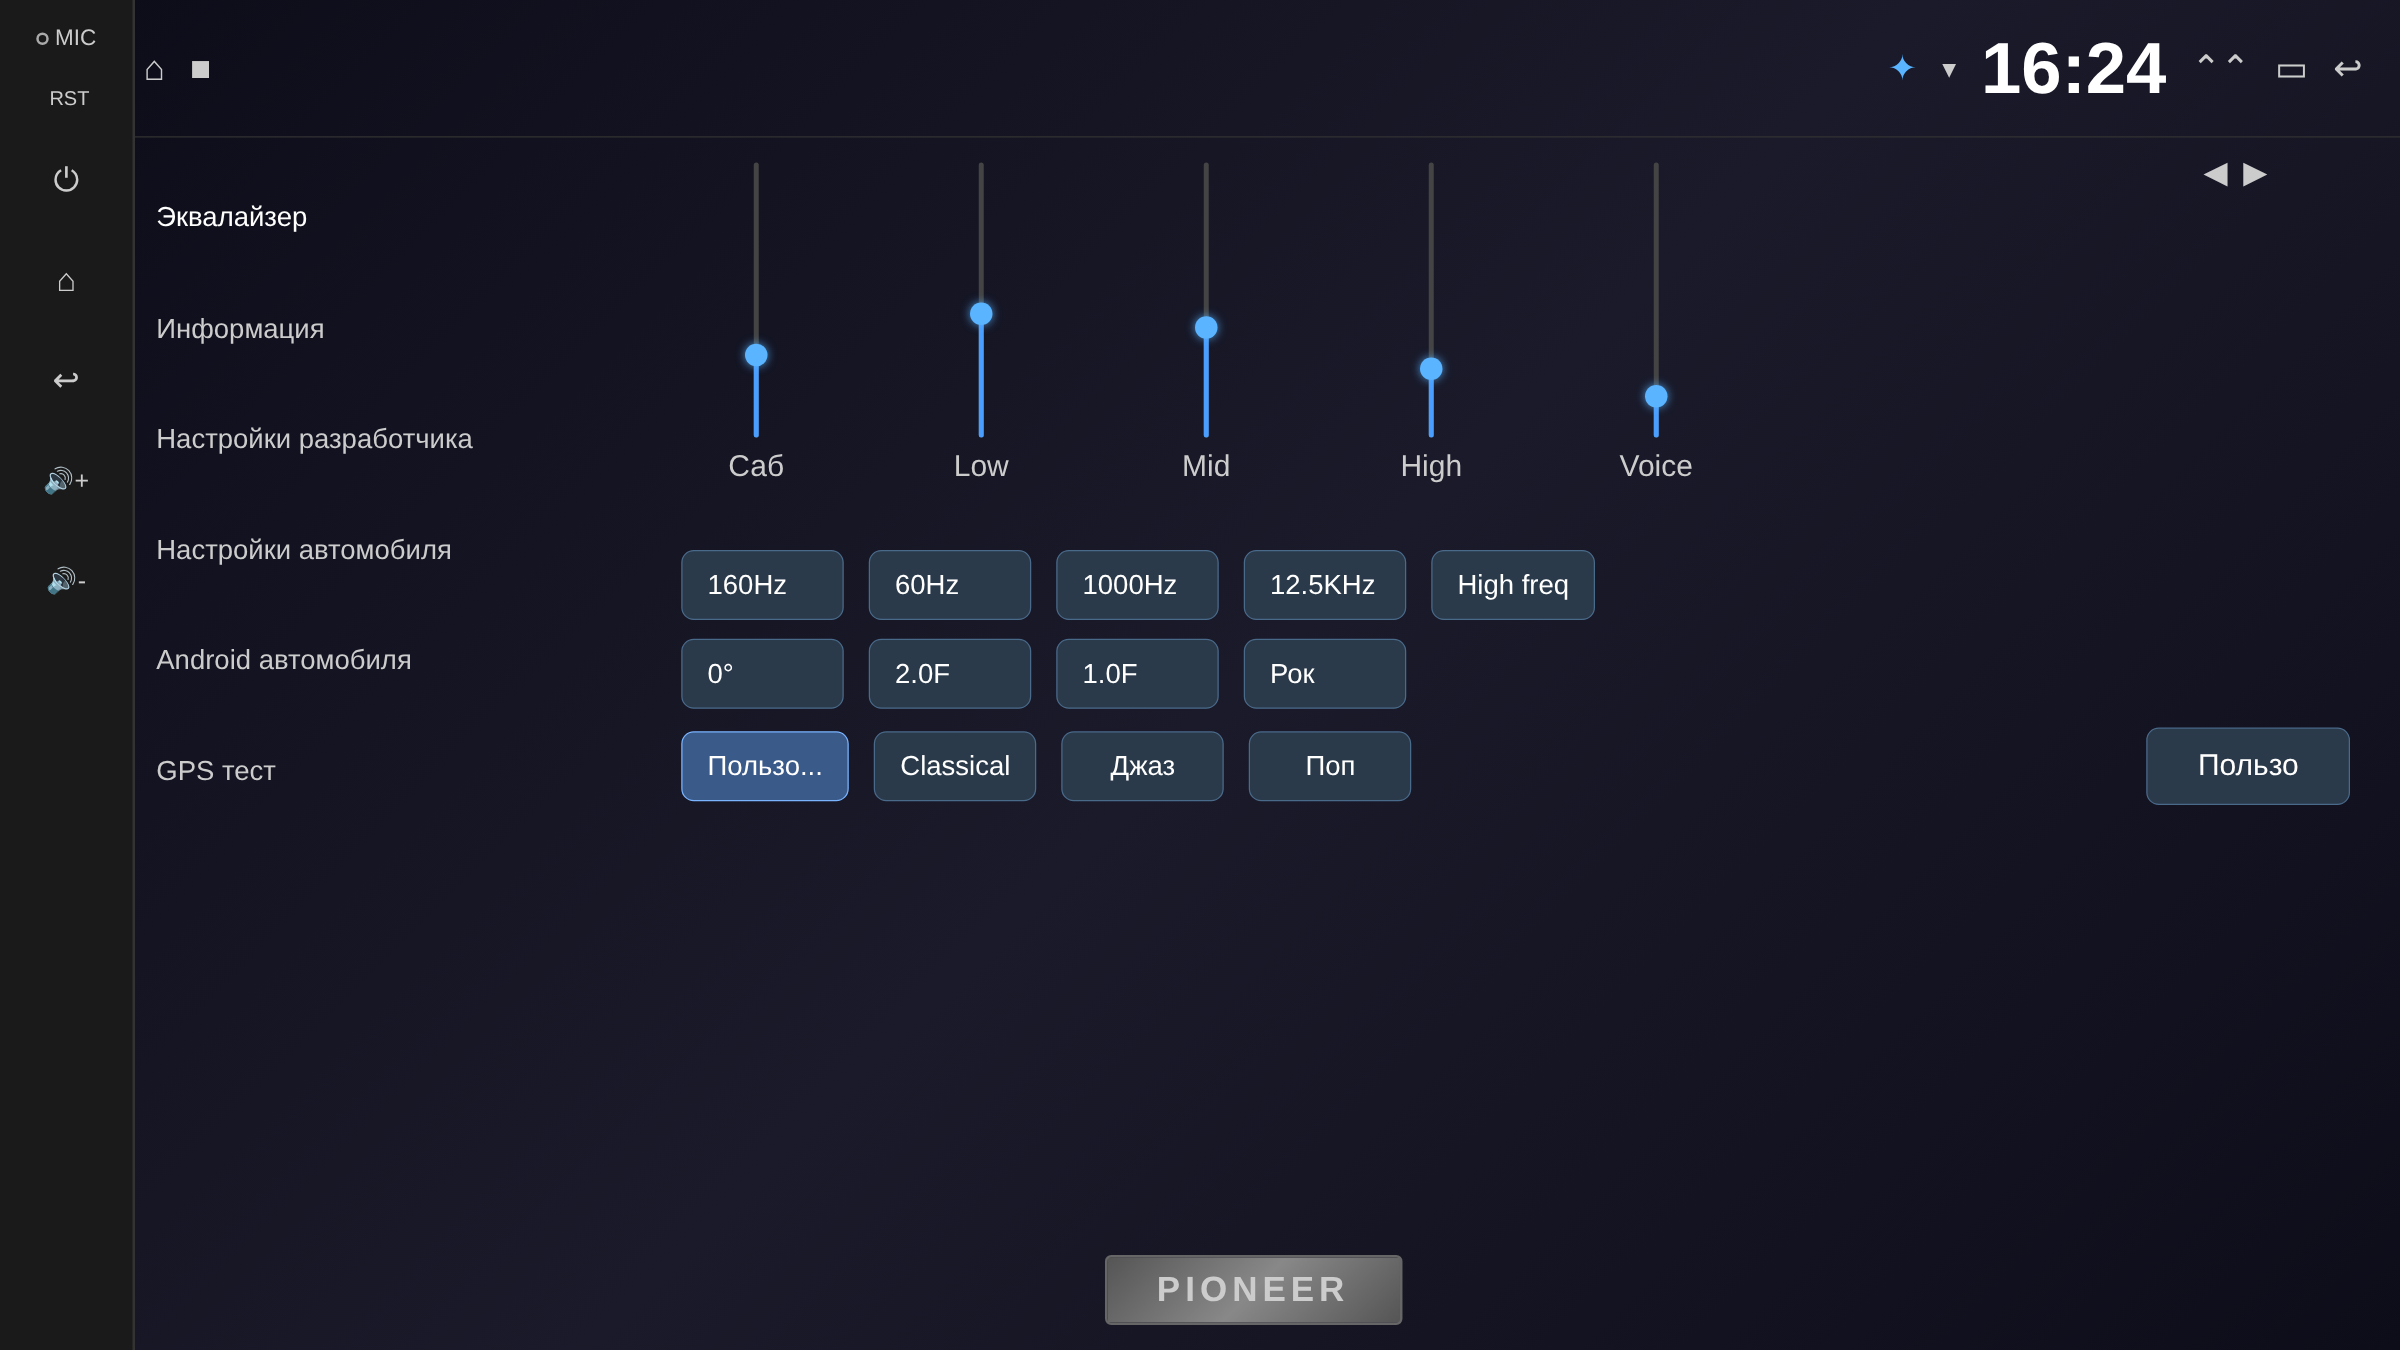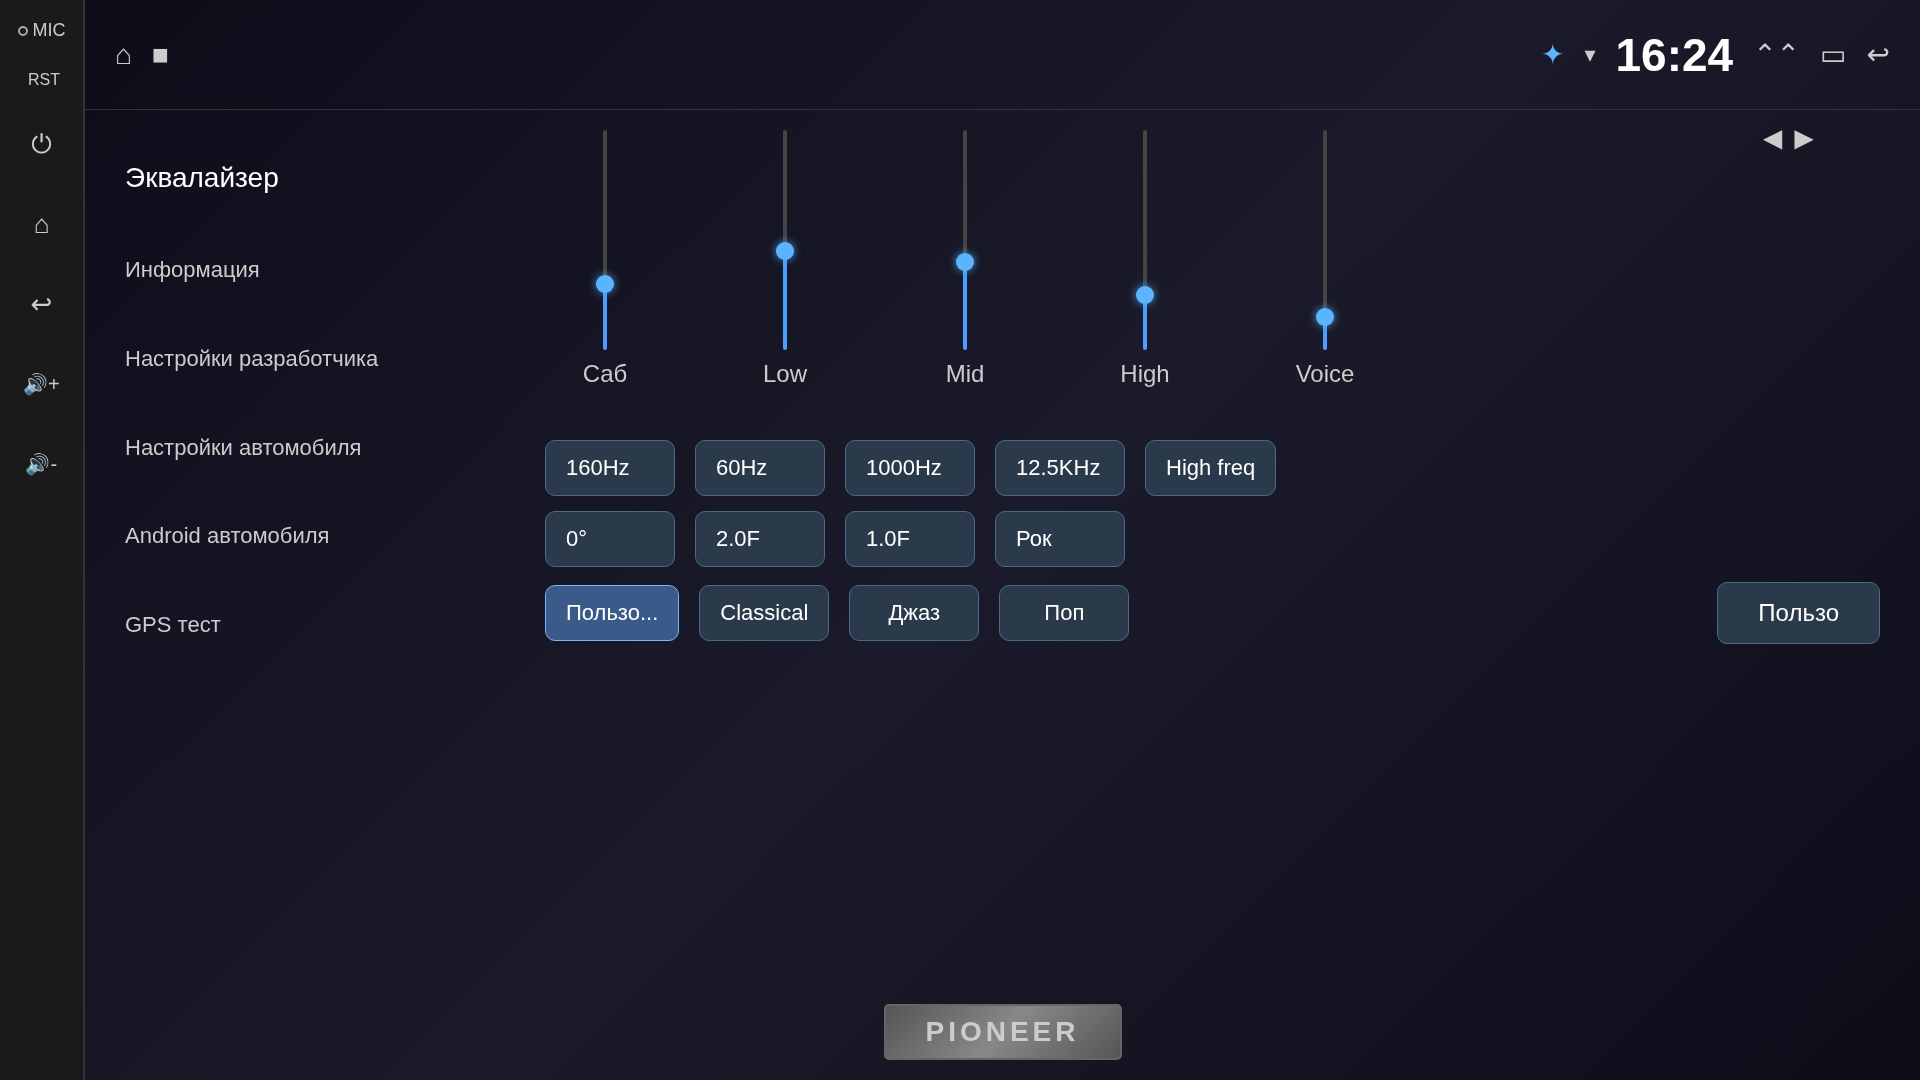--- a/index.html
+++ b/index.html
@@ -18,21 +18,21 @@
       inset: 0;
       background: radial-gradient(ellipse at 60% 50%, #2a2a2a 0%, #111 100%);
       z-index: 0;
     }
 
     
     .left-panel {
       position: absolute;
       left: 0;
       top: 0;
-      width: 85px;
+      width: 108px;
       height: 1080px;
       background: #1a1a1a;
       border-right: 2px solid #333;
       z-index: 10;
       display: flex;
       flex-direction: column;
       align-items: center;
       padding: 10px 0;
       gap: 30px;
     }
@@ -99,21 +99,21 @@
     .status-icon {
       color: #ccc;
       font-size: 28px;
       cursor: pointer;
     }
 
     .spacer { flex: 1; }
 
     .status-time {
       color: white;
-      font-size: 46px;
+      font-size: 58px;
       font-weight: bold;
     }
 
     .status-right {
       display: flex;
       align-items: center;
       gap: 20px;
       color: #ccc;
       font-size: 28px;
     }
@@ -307,21 +307,21 @@
     <span style="color:#ccc;font-size:22px">▾</span>
     <span class="status-time">16:24</span>
     <div class="status-right">
       <span style="font-size:28px">⌃⌃</span>
       <span>▭</span>
       <span>↩</span>
     </div>
   </div>
 
   <div class="nav-menu">
-    <div class="nav-item" style="color:white;font-size:28px">Эквалайзер</div>
+    <div class="nav-item" style="color:white;font-size:22px">Эквалайзер</div>
     <div class="nav-item">Информация</div>
     <div class="nav-item">Настройки разработчика</div>
     <div class="nav-item">Настройки автомобиля</div>
     <div class="nav-item">Android автомобиля</div>
     <div class="nav-item">GPS тест</div>
   </div>
 
   <div class="content-area">
 
     <div style="position:absolute; top:10px; right:100px; color:#ccc; font-size:32px;">◄►</div>

